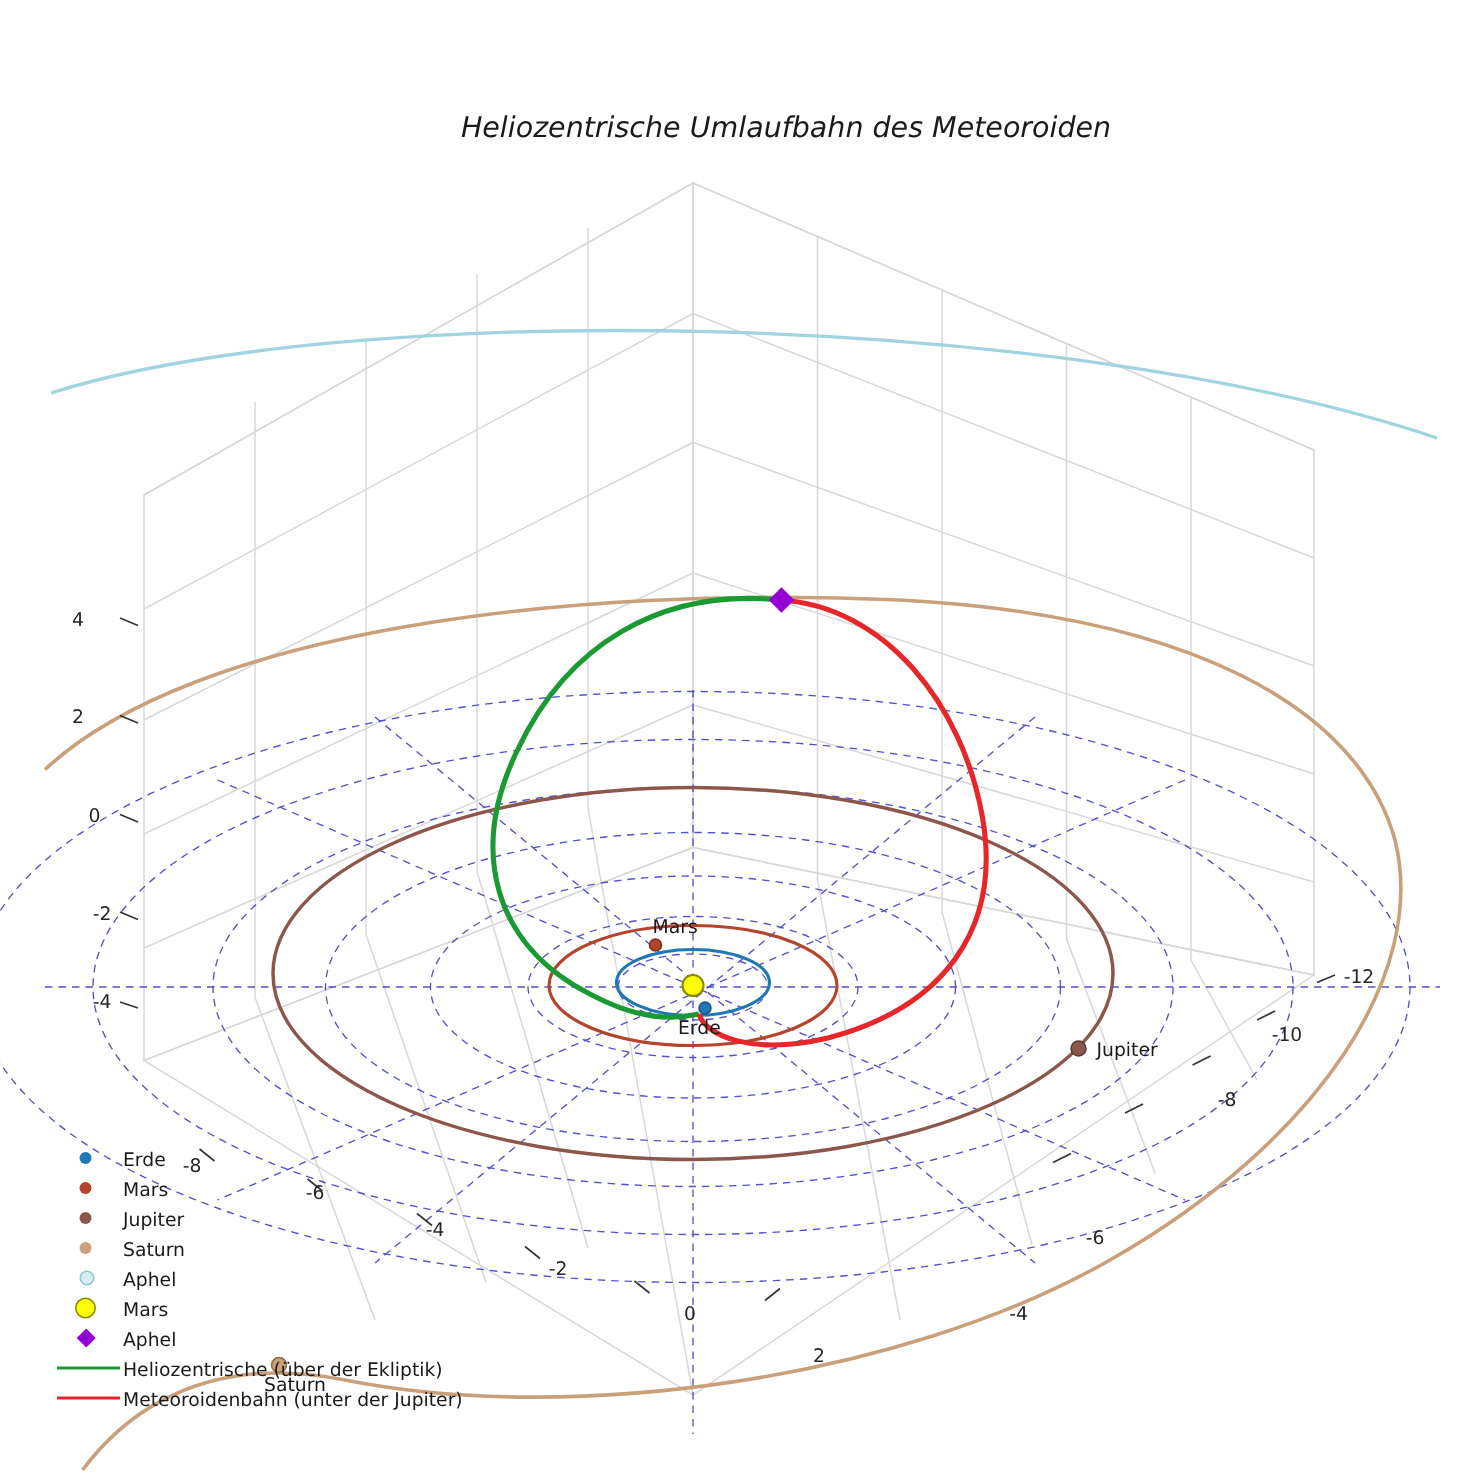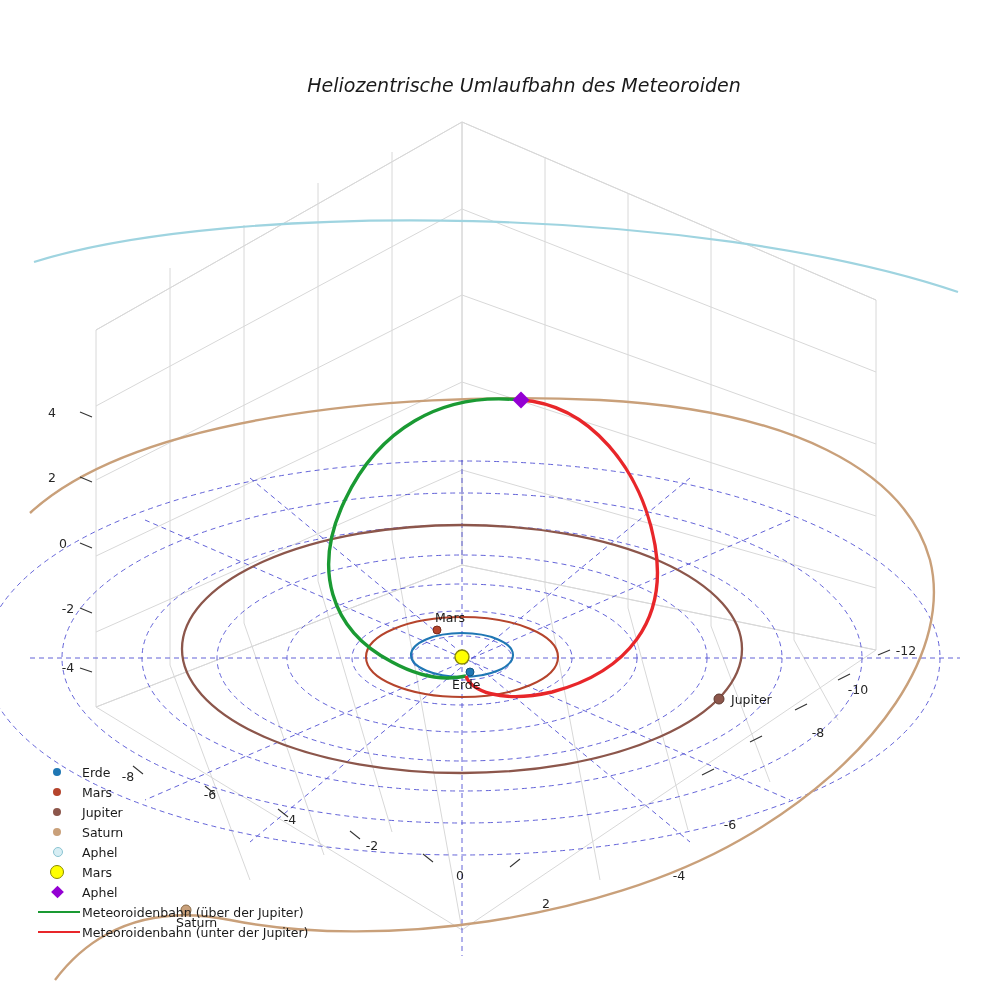--- a/index.html
+++ b/index.html
@@ -309,21 +309,21 @@
       <span class="legend-key">
         <span class="diamond" style="background:#9400d3;"></span>
       </span>
       <span class="legend-label">Aphel</span>
     </div>
 
     <div class="legend-row">
       <span class="legend-key">
         <span class="line" style="background:#1a9a33;"></span>
       </span>
-      <span class="legend-label">Meteoroidenbahn (über der Jupiter)</span>
+      <span class="legend-label">Heliozentrische (über der Ekliptik)</span>
     </div>
 
     <div class="legend-row">
       <span class="legend-key">
         <span class="line" style="background:#e8262a;"></span>
       </span>
       <span class="legend-label">Meteoroidenbahn (unter der Jupiter)</span>
     </div>
 
   </div>

